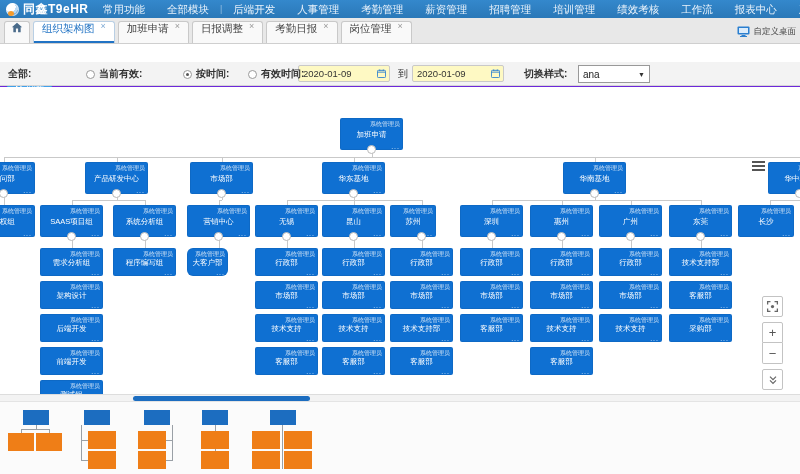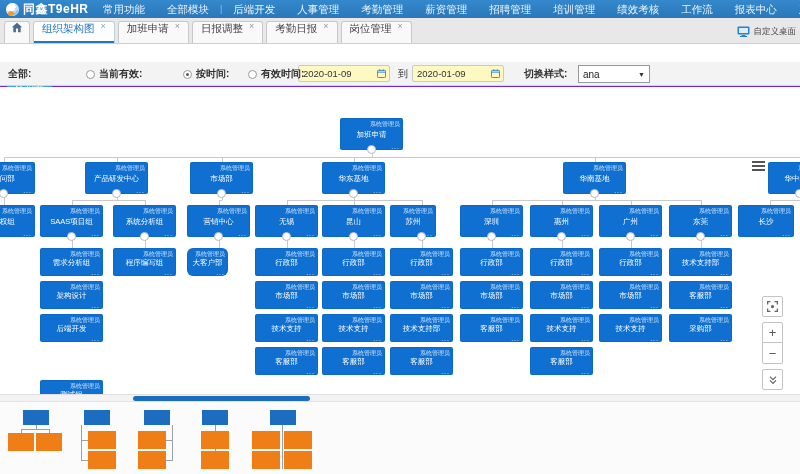--- a/index.html
+++ b/index.html
@@ -283,20 +283,25 @@
       <div class="node" style="left: 40px; top: 194px; width: 63px; height: 28px;">
         <div class="mgr">系统管理员</div>
         <div class="nm">架构设计</div>
         <div class="more">...</div>
       </div>
       <div class="node" style="left: 40px; top: 227px; width: 63px; height: 28px;">
         <div class="mgr">系统管理员</div>
         <div class="nm">后端开发</div>
         <div class="more">...</div>
       </div>
+      <div class="node" style="left: 40px; top: 260px; width: 63px; height: 28px;">
+        <div class="mgr">系统管理员</div>
+        <div class="nm">前端开发</div>
+        <div class="more">...</div>
+      </div>
       <div class="node" style="left: 40px; top: 293px; width: 63px; height: 28px;">
         <div class="mgr">系统管理员</div>
         <div class="nm">测试组</div>
       </div>
       <div class="ln" style="left: 144.5px; top: 113px; width: 1px; height: 5px;"></div>
       <div class="node" style="left: 113px; top: 118px; width: 63px; height: 32px;">
         <div class="mgr">系统管理员</div>
         <div class="nm">系统分析组</div>
         <div class="more">...</div>
       </div>

